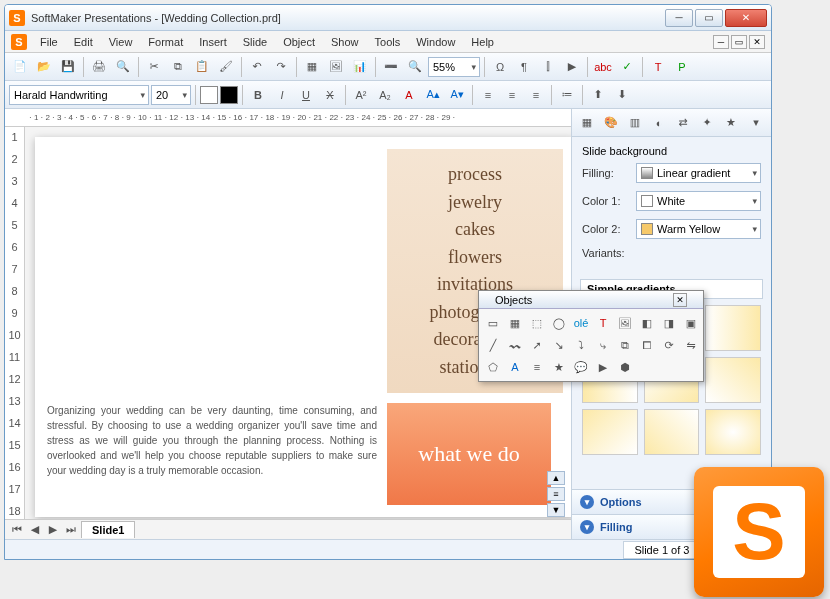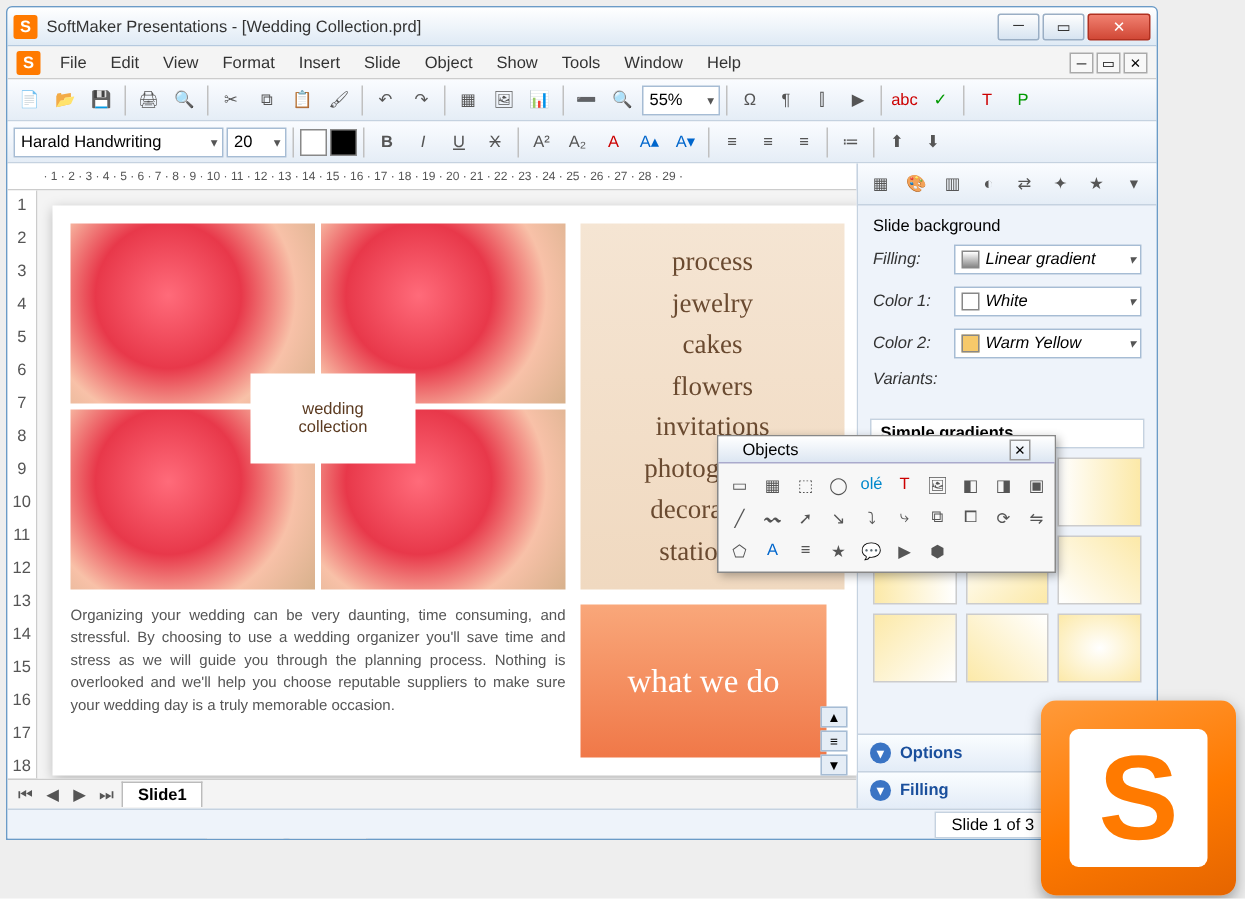--- a/index.html
+++ b/index.html
@@ -45,21 +45,21 @@
 .rightlist { position:absolute; left:352px; top:12px; width:176px; height:244px; background:linear-gradient(#f5e5d3,#f0d9c0); display:flex; flex-direction:column; justify-content:space-around; padding:12px 0; align-items:center; }
 .rightlist span { font-family:'Brush Script MT',cursive; font-size:18px; color:#6a4a30; }
 .bodytext { position:absolute; left:12px; top:266px; width:330px; font-size:10px; color:#555; line-height:1.5; text-align:justify; }
 .whatwedo { position:absolute; left:352px; top:266px; width:164px; height:102px; background:linear-gradient(#f9a77a,#f07848); display:flex; align-items:center; justify-content:center; font-family:'Brush Script MT',cursive; font-size:22px; color:#fff; }
 
 
 .rpanel { width:200px; background:#eef3fa; border-left:1px solid #c5d2e0; display:flex; flex-direction:column; }
 .rpanel .toolbar { justify-content:flex-start; }
 .pform { padding:8px 10px; }
 .pform .heading { font-weight:normal; margin-bottom:6px; }
-.prow { display:flex; align-items:center; margin-bottom:8px; gap:6px;font-style:italic; }
+.prow { display:flex; align-items:center; margin-bottom:8px; gap:6px; }
 .prow label { width:48px; color:#333; }
 .prow .combo { flex:1; min-width:0; }
 .swatch-sm { width:12px; height:12px; border:1px solid #888; margin-right:4px; }
 .variants { padding:4px 8px; }
 .variants .hdr { background:#fff; border:1px solid #c5d2e0; padding:3px 6px; font-weight:bold; margin-bottom:6px; }
 .thumbs { display:grid; grid-template-columns:repeat(3,1fr); gap:6px; padding:0 2px; }
 .thumb { height:46px; border:1px solid #ccc; background:linear-gradient(180deg,#fff 0%,#fff 30%,#fce9a8 100%); }
 .accordion { margin-top:auto; }
 .acc-item { background:linear-gradient(#fafdff,#e3ecf7); border-top:1px solid #c5d2e0; padding:5px 8px; display:flex; align-items:center; gap:6px; font-weight:bold; color:#1a4f9c; }
 .chev { width:14px; height:14px; background:#3a74c4; border-radius:50%; color:#fff; display:flex; align-items:center; justify-content:center; font-size:9px; }
@@ -217,30 +217,20 @@
             <span>13</span>
             <span>14</span>
             <span>15</span>
             <span>16</span>
             <span>17</span>
             <span>18</span>
             <span>19</span>
         </div>
         <div class="canvas">
           <div class="slide">
-            <div class="imgblock">
-              <div class="rose"></div>
-              <div class="rose"></div>
-              <div class="rose"></div>
-              <div class="rose"></div>
-              <div class="centerlabel">
-                <span>wedding</span>
-                <span>collection</span>
-              </div>
-            </div>
             <div class="rightlist">
               <span>process</span>
               <span>jewelry</span>
               <span>cakes</span>
               <span>flowers</span>
               <span>invitations</span>
               <span>photography</span>
               <span>decorations</span>
               <span>stationery</span>
             </div>

